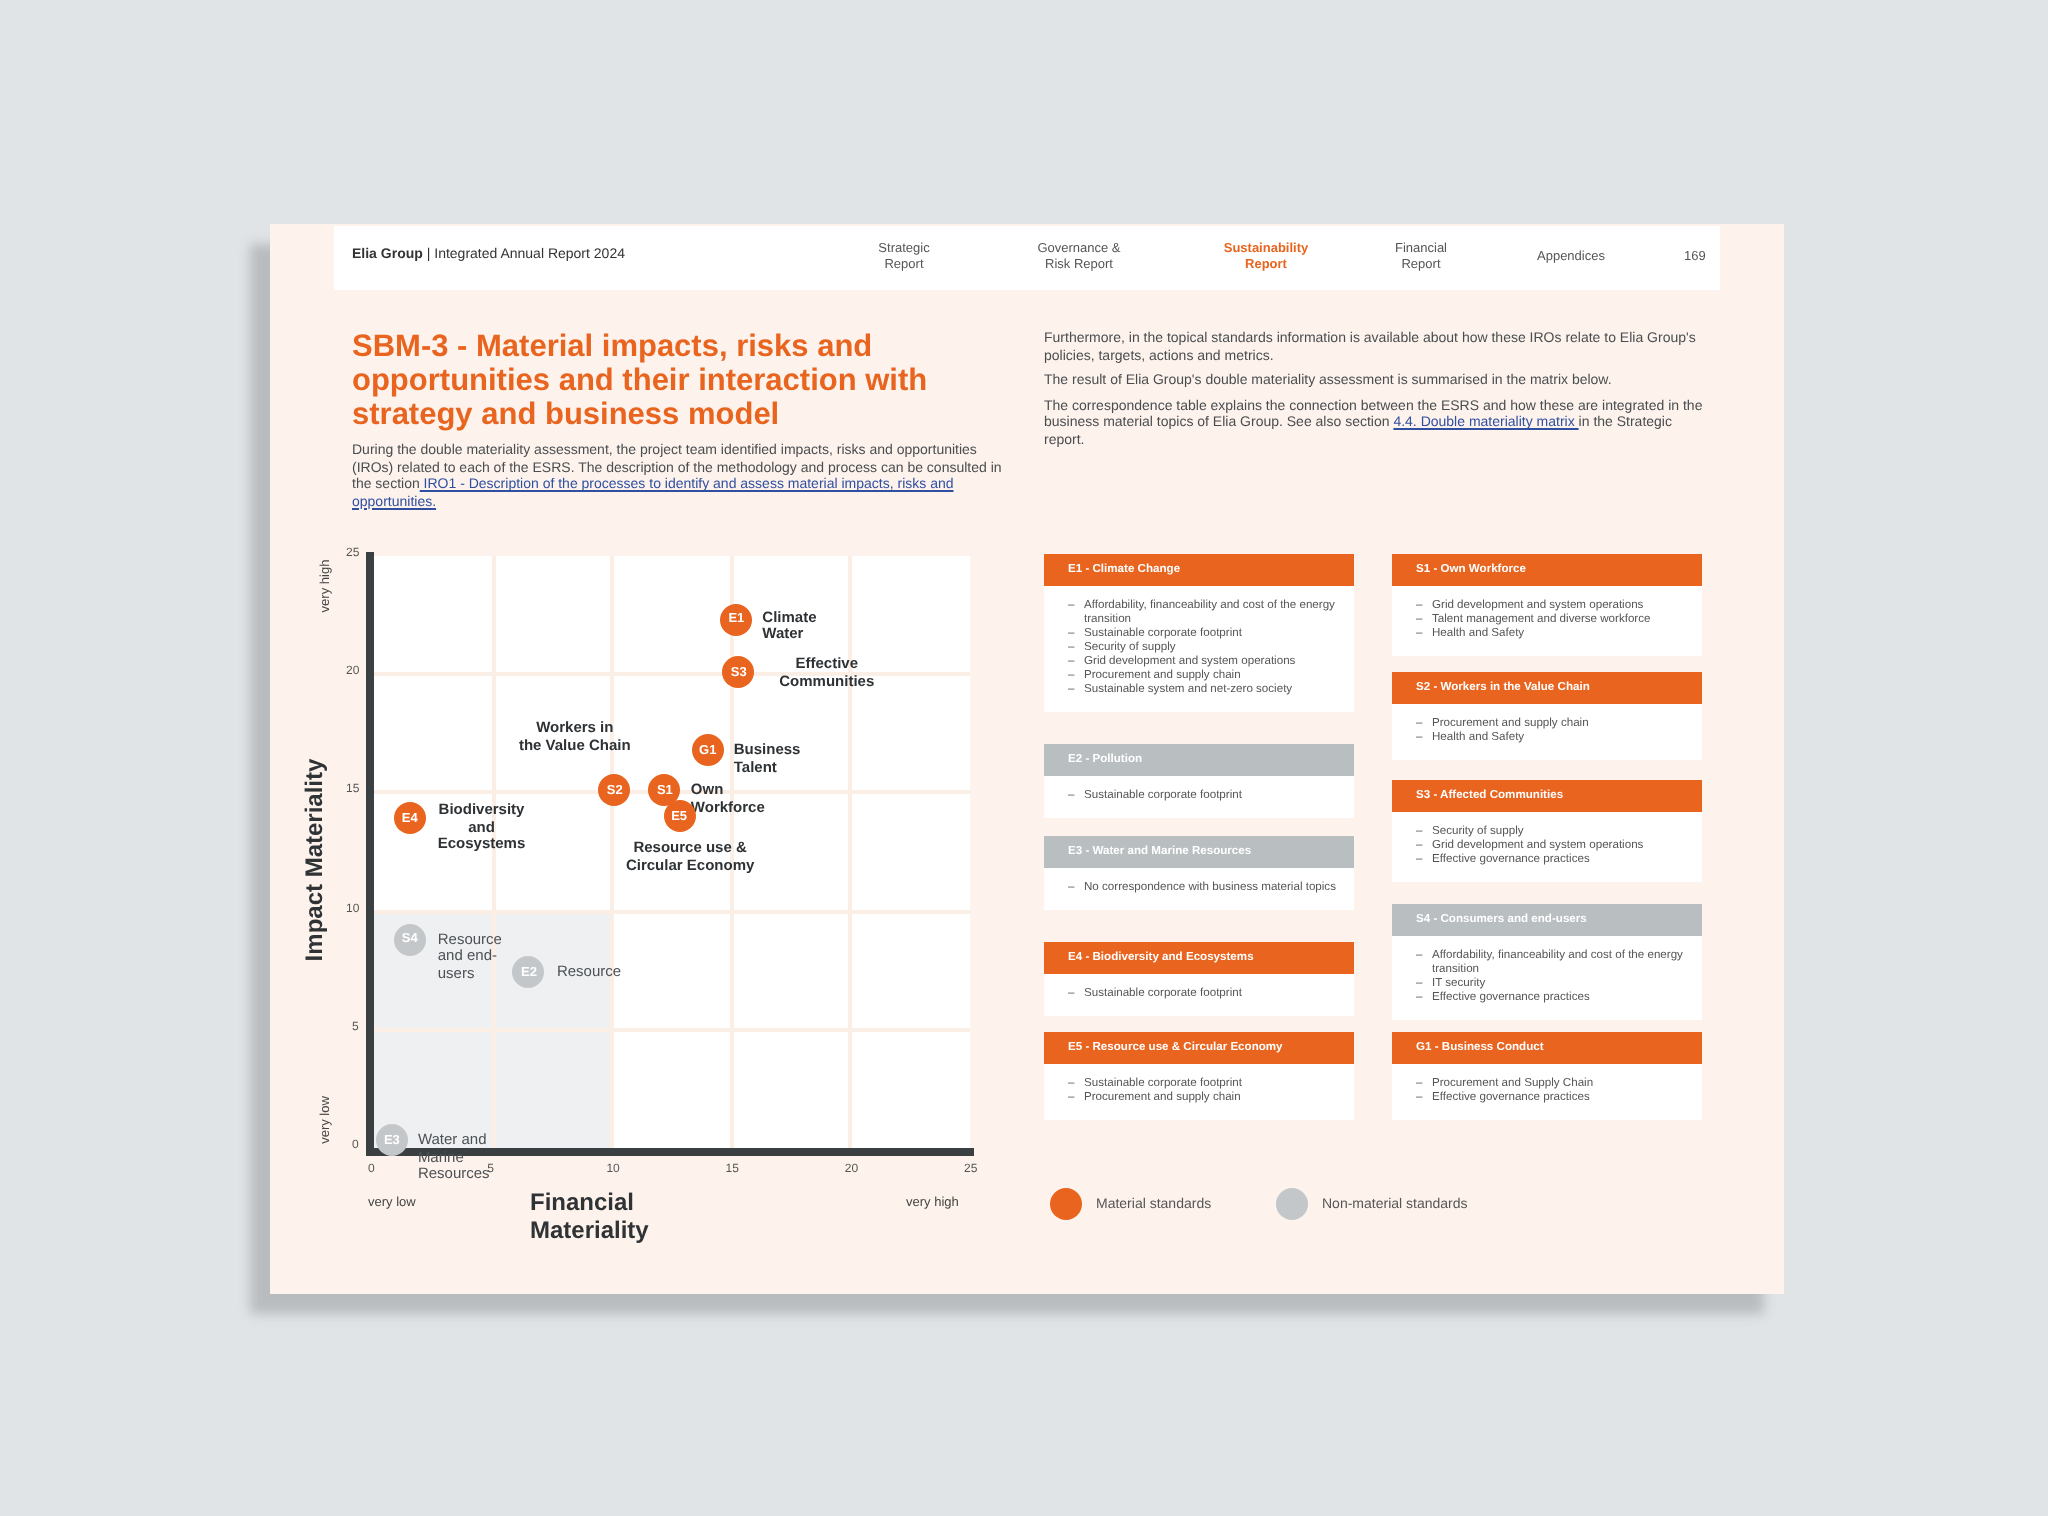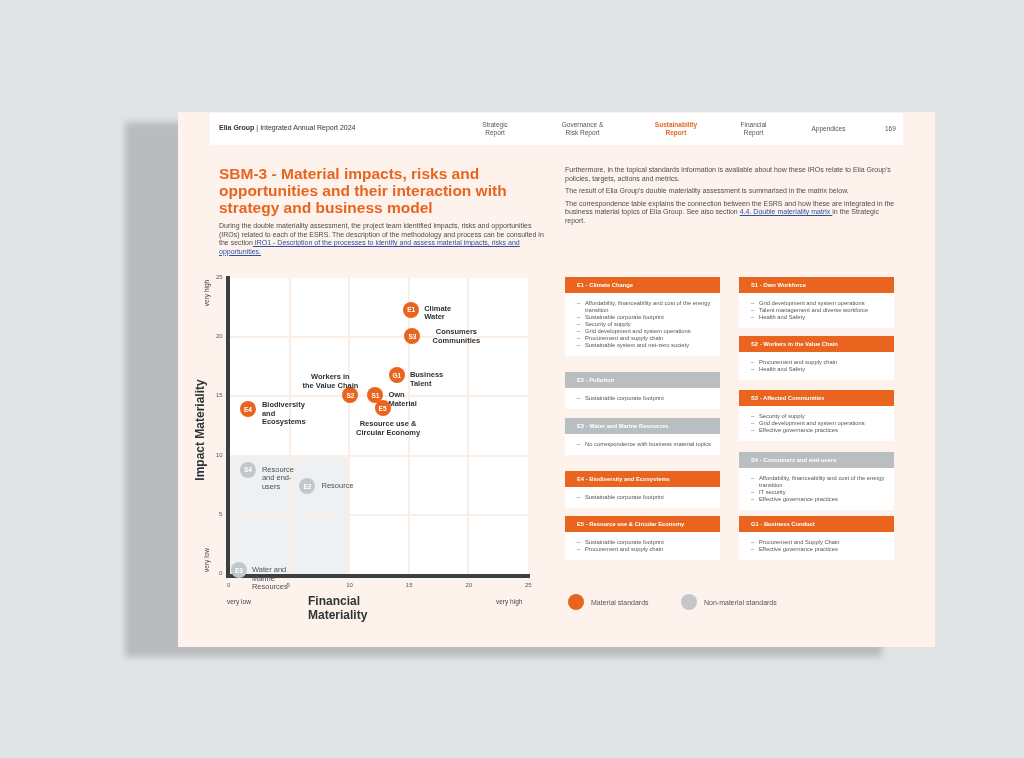--- a/index.html
+++ b/index.html
@@ -1,20 +1,20 @@
 <!DOCTYPE html>
 <html><head>
 <meta charset="utf-8">
 <style>
   * { box-sizing: border-box; margin: 0; padding: 0; }
   html, body { width: 1024px; height: 758px; overflow: hidden; }
   body { background: #e1e4e6; font-family: "Liberation Sans", "DejaVu Sans", sans-serif; color: #3a3d40; position: relative; }
 
   .page-shadow { position: absolute; left: 125px; top: 122px; width: 757px; height: 535px; background: #b9bcbf; filter: blur(3px); }
-  .page { position: absolute; left: 135px; top: 112px; width: 757px; height: 535px; background: #fdf3ec; margin-left: 43px; }
+  .page { position: absolute; left: 135px; top: 112px; width: 757px; height: 535px; background: #fdf3ec; }
 
   .header { position: absolute; left: 32px; top: 1px; width: 693px; height: 32px; background: #ffffff; display: flex; align-items: center; }
   .header .brand { position: absolute; left: 9px; top: 11px; font-size: 7px; color: #333; white-space: nowrap; }
   .header .brand b { font-weight: 700; }
   .nav-item { position: absolute; top: 8px; font-size: 6.5px; line-height: 8px; text-align: center; color: #555; white-space: pre-line; }
   .nav-item.active { color: #e8641f; font-weight: 700; }
   .page-num { position: absolute; top: 12px; left: 675px; font-size: 6.5px; color: #555; }
 
   .title { position: absolute; left: 41px; top: 53px; width: 320px; font-size: 15.5px; line-height: 17px; font-weight: 700; color: #e8641f; }
   .intro { position: absolute; left: 41px; top: 110px; width: 330px; font-size: 7px; line-height: 8.6px; color: #4a4d50; }
@@ -120,34 +120,34 @@
     <div class="axis-title-y">Impact Materiality</div>
     <div class="qual" style="left:49px;top:486px;">very low</div>
     <div class="qual" style="left:318px;top:486px;">very high</div>
     <div class="qual rot" style="left:28px;top:448px;">very low</div>
     <div class="qual rot" style="left:28px;top:181px;">very high</div>
 
     <div id="points">
         <div class="pt mat" style="left: 233.184px; top: 197.968px;">E1</div>
         <div class="plabel mat" style="left: 246.184px; top: 192.968px;">Climate Water</div>
         <div class="pt mat" style="left: 234.376px; top: 224.016px;">S3</div>
-        <div class="plabel mat c" style="left: 248.376px; top: 216.016px; width: 60px;">Consumers
+        <div class="plabel mat c" style="left: 248.376px; top: 216.016px; width: 60px;">Effective
 Communities</div>
         <div class="pt mat" style="left: 218.88px; top: 263.088px;">G1</div>
         <div class="plabel mat" style="left: 231.88px; top: 259.088px;">Business Talent</div>
         <div class="pt mat" style="left: 172.392px; top: 283.216px;">S2</div>
-        <div class="plabel mat c" style="left: 117.392px; top: 261px; width: 70px;">Workers in
+        <div class="plabel mat c" style="left: 117.392px; top: 248px; width: 70px;">Workers in
 the Value Chain</div>
         <div class="pt mat" style="left: 197.424px; top: 283.216px;">S1</div>
-        <div class="plabel mat" style="left: 210.424px; top: 279.216px;">Own Material</div>
+        <div class="plabel mat" style="left: 210.424px; top: 279.216px;">Own Workforce</div>
         <div class="pt mat" style="left: 204.576px; top: 296.24px;">E5</div>
         <div class="plabel mat c" style="left: 172.576px; top: 308.24px; width: 75px; text-align: center;">Resource use &amp;
 Circular Economy</div>
         <div class="pt mat" style="left: 69.88px; top: 297.424px;">E4</div>
-        <div class="plabel mat" style="left: 83.88px; top: 289.424px;">Biodiversity and
+        <div class="plabel mat" style="left: 83.88px; top: 289.424px; text-align: center;">Biodiversity and
 Ecosystems</div>
         <div class="pt non" style="left: 69.88px; top: 357.808px;">S4</div>
         <div class="plabel non" style="left: 83.88px; top: 353.808px;">Resource and end-users</div>
         <div class="pt non" style="left: 129.48px; top: 374.384px;">E2</div>
         <div class="plabel non" style="left: 143.48px; top: 370.384px;">Resource</div>
         <div class="pt non" style="left: 60.94px; top: 458.448px;">E3</div>
         <div class="plabel non" style="left: 73.94px; top: 454.448px;">Water and Marine Resources</div>
       </div>
   </div>
 

